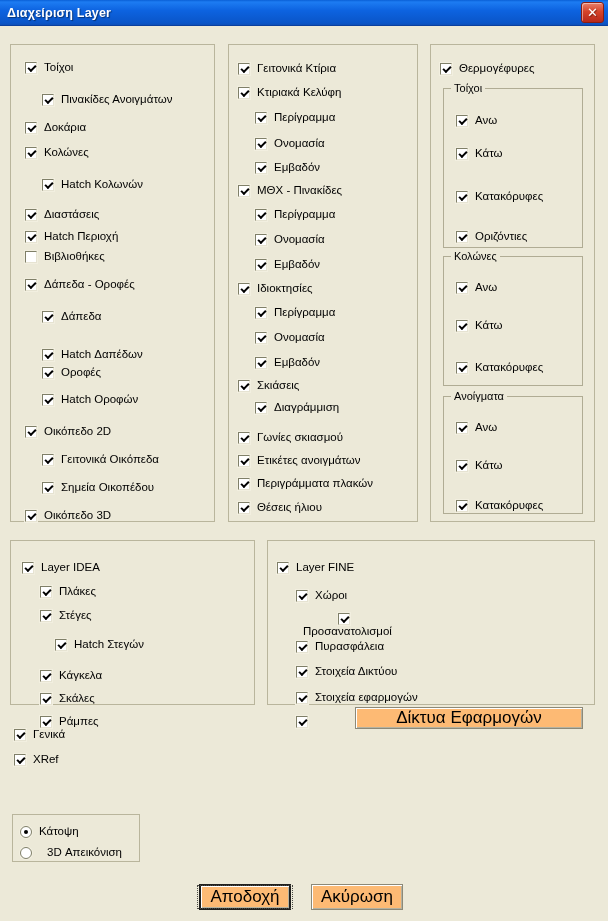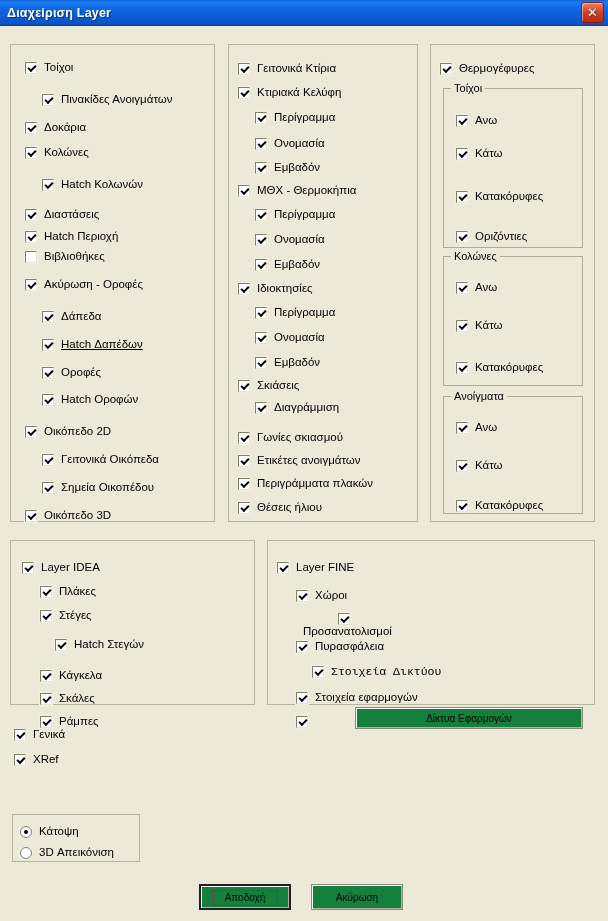--- a/index.html
+++ b/index.html
@@ -76,24 +76,24 @@
   }
   .radio.on::after{
     content:"";position:absolute;left:3px;top:3px;width:4px;height:4px;
     border-radius:50%;background:#000;
   }
   .rad-label{margin-left:7px;font-size:11.5px;line-height:13px;}
 
   
   .btn{
     position:absolute;box-sizing:border-box;
-    background:#15803d;border:1px solid #8c8978;
+    background:#fdba74;border:1px solid #8c8978;
     box-shadow:inset 1px 1px 0 #fff, inset -1px -1px 0 #b5b2a0;
     display:flex;align-items:center;justify-content:center;
-    font-size:10px;cursor:pointer;
+    font-size:17px;cursor:pointer;
   }
   .btn.default{
     border:2px solid #20201e;
   }
   .btn.default .inner{
     border:1px dotted #4a4a44;padding:1px 12px;
   }
 </style>
 </head>
 <body>
@@ -144,27 +144,27 @@
 <div class="chk" style="left: 25px; top: 229px;">
     <span class="box on"></span>
     <span class="chk-label">Hatch Περιοχή</span>
   </div>
 <div class="chk" style="left: 25px; top: 249px;">
     <span class="box"></span>
     <span class="chk-label">Βιβλιοθήκες</span>
   </div>
 <div class="chk" style="left: 25px; top: 277px;">
     <span class="box on"></span>
-    <span class="chk-label">Ακύρωση - Οροφές</span>
+    <span class="chk-label">Δάπεδα - Οροφές</span>
   </div>
 <div class="chk" style="left: 42px; top: 309px;">
     <span class="box on"></span>
     <span class="chk-label">Δάπεδα</span>
   </div>
-<div class="chk" style="left: 42px; top: 337px; text-decoration: underline;">
+<div class="chk" style="left: 42px; top: 347px;">
     <span class="box on"></span>
     <span class="chk-label">Hatch Δαπέδων</span>
   </div>
 <div class="chk" style="left: 42px; top: 365px;">
     <span class="box on"></span>
     <span class="chk-label">Οροφές</span>
   </div>
 <div class="chk" style="left: 42px; top: 392px;">
     <span class="box on"></span>
     <span class="chk-label">Hatch Οροφών</span>
@@ -200,21 +200,21 @@
 <div class="chk" style="left: 255px; top: 136px;">
     <span class="box on"></span>
     <span class="chk-label">Ονομασία</span>
   </div>
 <div class="chk" style="left: 255px; top: 160px;">
     <span class="box on"></span>
     <span class="chk-label">Εμβαδόν</span>
   </div>
 <div class="chk" style="left: 238px; top: 183px;">
     <span class="box on"></span>
-    <span class="chk-label">ΜΘΧ - Θερμοκήπια</span>
+    <span class="chk-label">ΜΘΧ - Πινακίδες</span>
   </div>
 <div class="chk" style="left: 255px; top: 207px;">
     <span class="box on"></span>
     <span class="chk-label">Περίγραμμα</span>
   </div>
 <div class="chk" style="left: 255px; top: 232px;">
     <span class="box on"></span>
     <span class="chk-label">Ονομασία</span>
   </div>
 <div class="chk" style="left: 255px; top: 257px;">
@@ -351,21 +351,21 @@
     <span class="chk-label">Χώροι</span>
   </div>
 <div class="chk" style="left: 296px; top: 613px; flex-direction: column;">
     <span class="box on"></span>
     <span class="chk-label">Προσανατολισμοί</span>
   </div>
 <div class="chk" style="left: 296px; top: 639px;">
     <span class="box on"></span>
     <span class="chk-label">Πυρασφάλεια</span>
   </div>
-<div class="chk" style="left: 312px; top: 664px; font-family: Liberation Mono, monospace;">
+<div class="chk" style="left: 296px; top: 664px;">
     <span class="box on"></span>
     <span class="chk-label">Στοιχεία Δικτύου</span>
   </div>
 <div class="chk" style="left: 296px; top: 690px;">
     <span class="box on"></span>
     <span class="chk-label">Στοιχεία εφαρμογών</span>
   </div>
 <div class="chk" style="left: 296px; top: 714px;">
     <span class="box on"></span>
   </div>
@@ -375,20 +375,20 @@
     <span class="chk-label">Γενικά</span>
   </div>
 <div class="chk" style="left: 14px; top: 752px;">
     <span class="box on"></span>
     <span class="chk-label">XRef</span>
   </div>
 <div class="rad" style="left: 20px; top: 824px;">
     <span class="radio on"></span>
     <span class="rad-label">Κάτοψη</span>
   </div>
-<div class="rad" style="left: 20px; top: 845px;">
+<div class="rad" style="left: 20px; top: 845px; gap: 8px;">
     <span class="radio"></span>
     <span class="rad-label">3D Απεικόνιση</span>
   </div>
 <div class="btn default" style="left: 199px; top: 884px; width: 92px; height: 26px;">
     <span class="inner">Αποδοχή</span>
   </div>
 <div class="btn" style="left: 311px; top: 884px; width: 92px; height: 26px;">Ακύρωση</div>
 
 </body></html>

